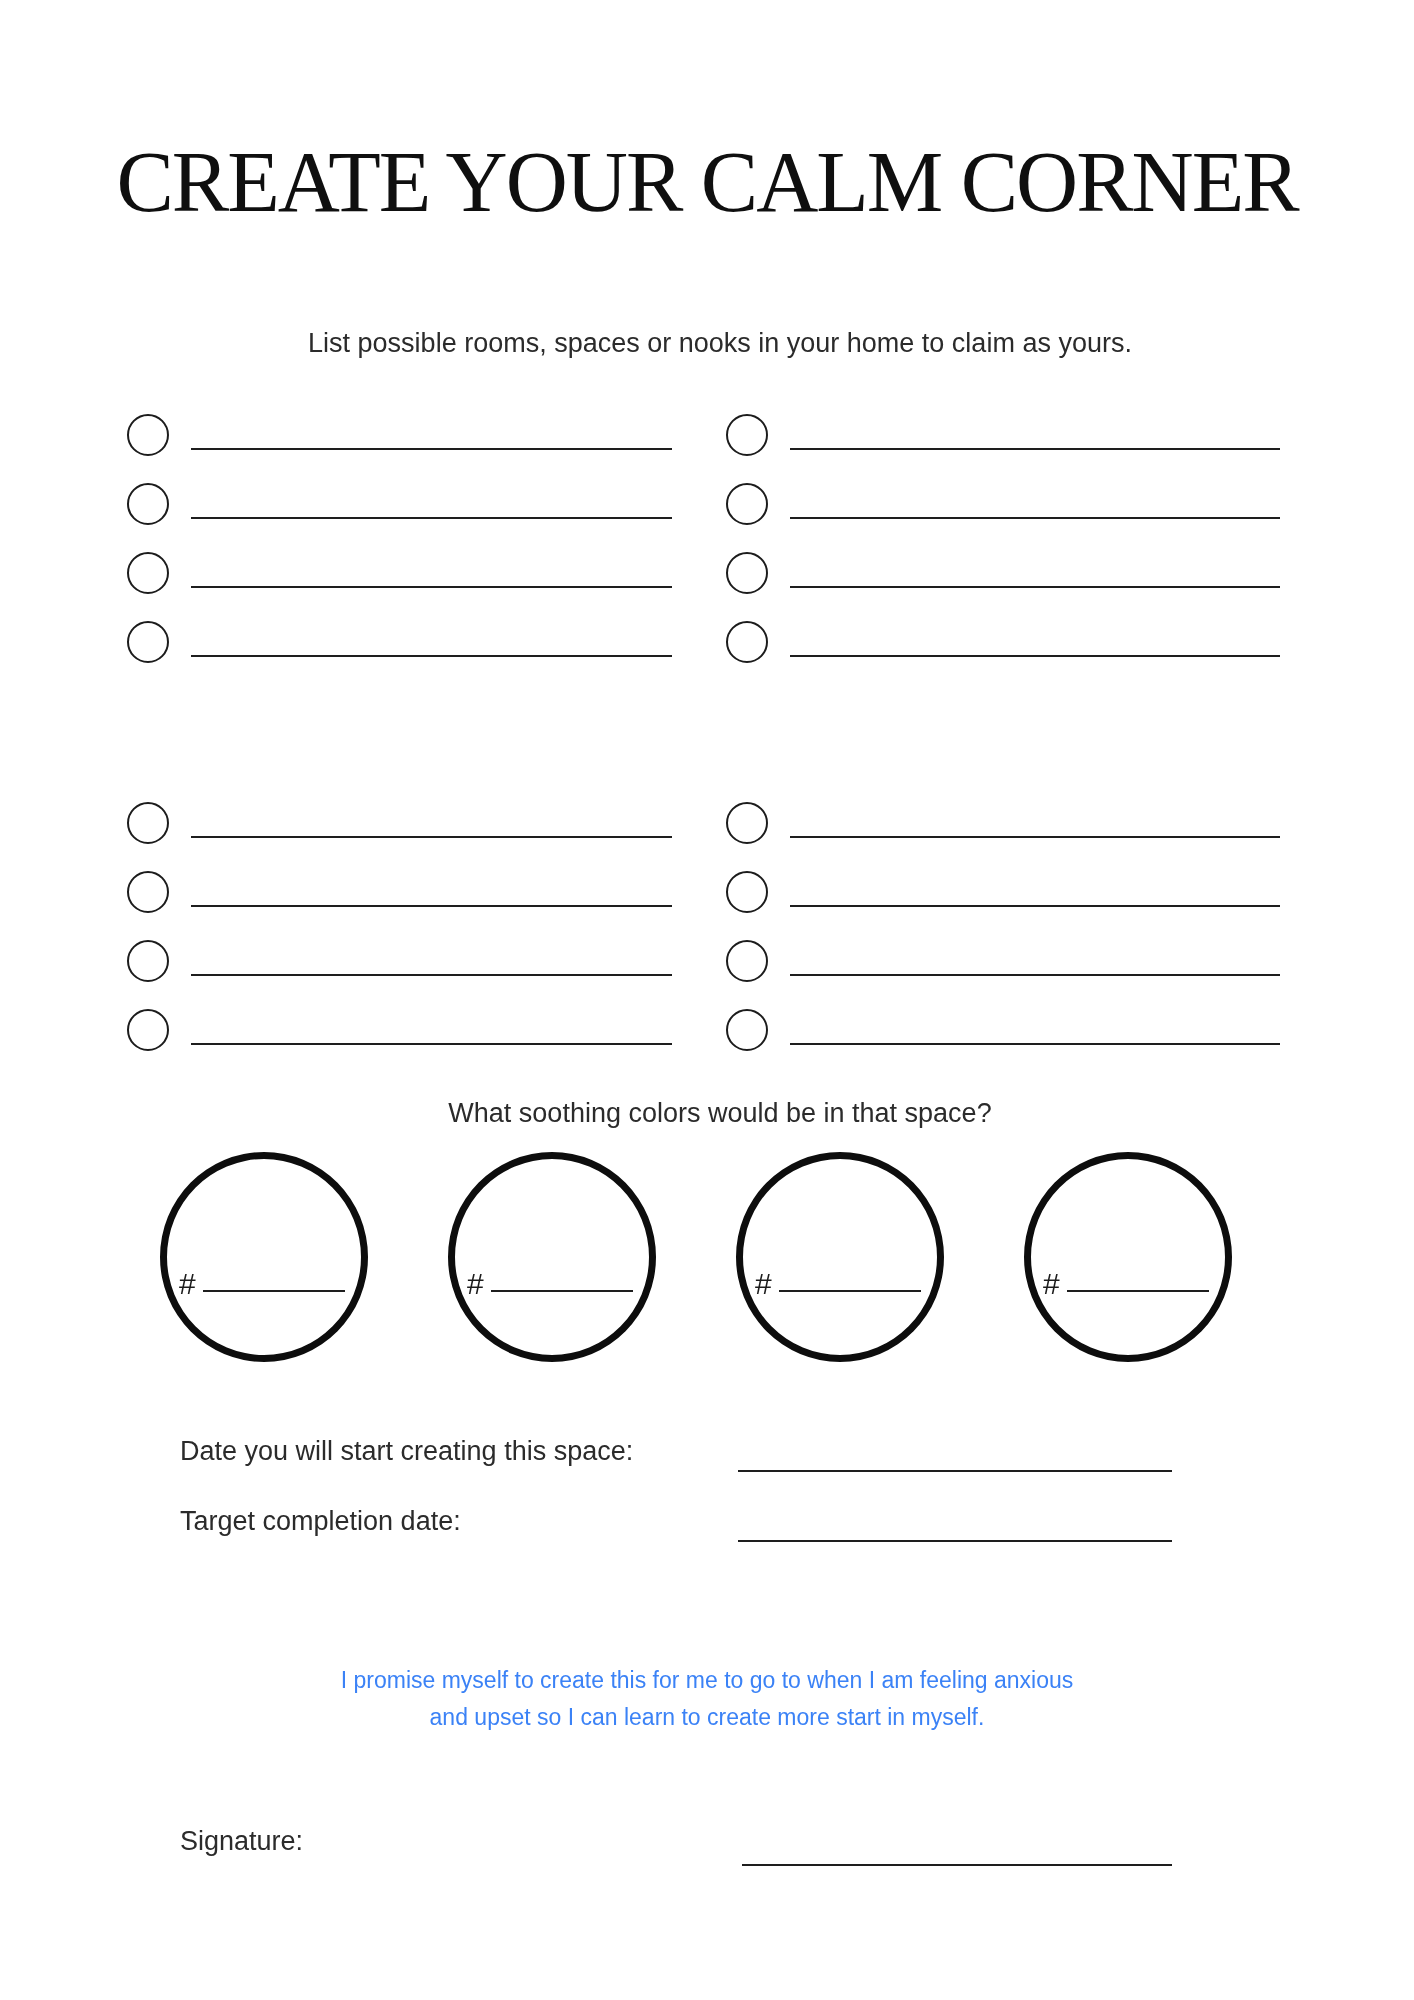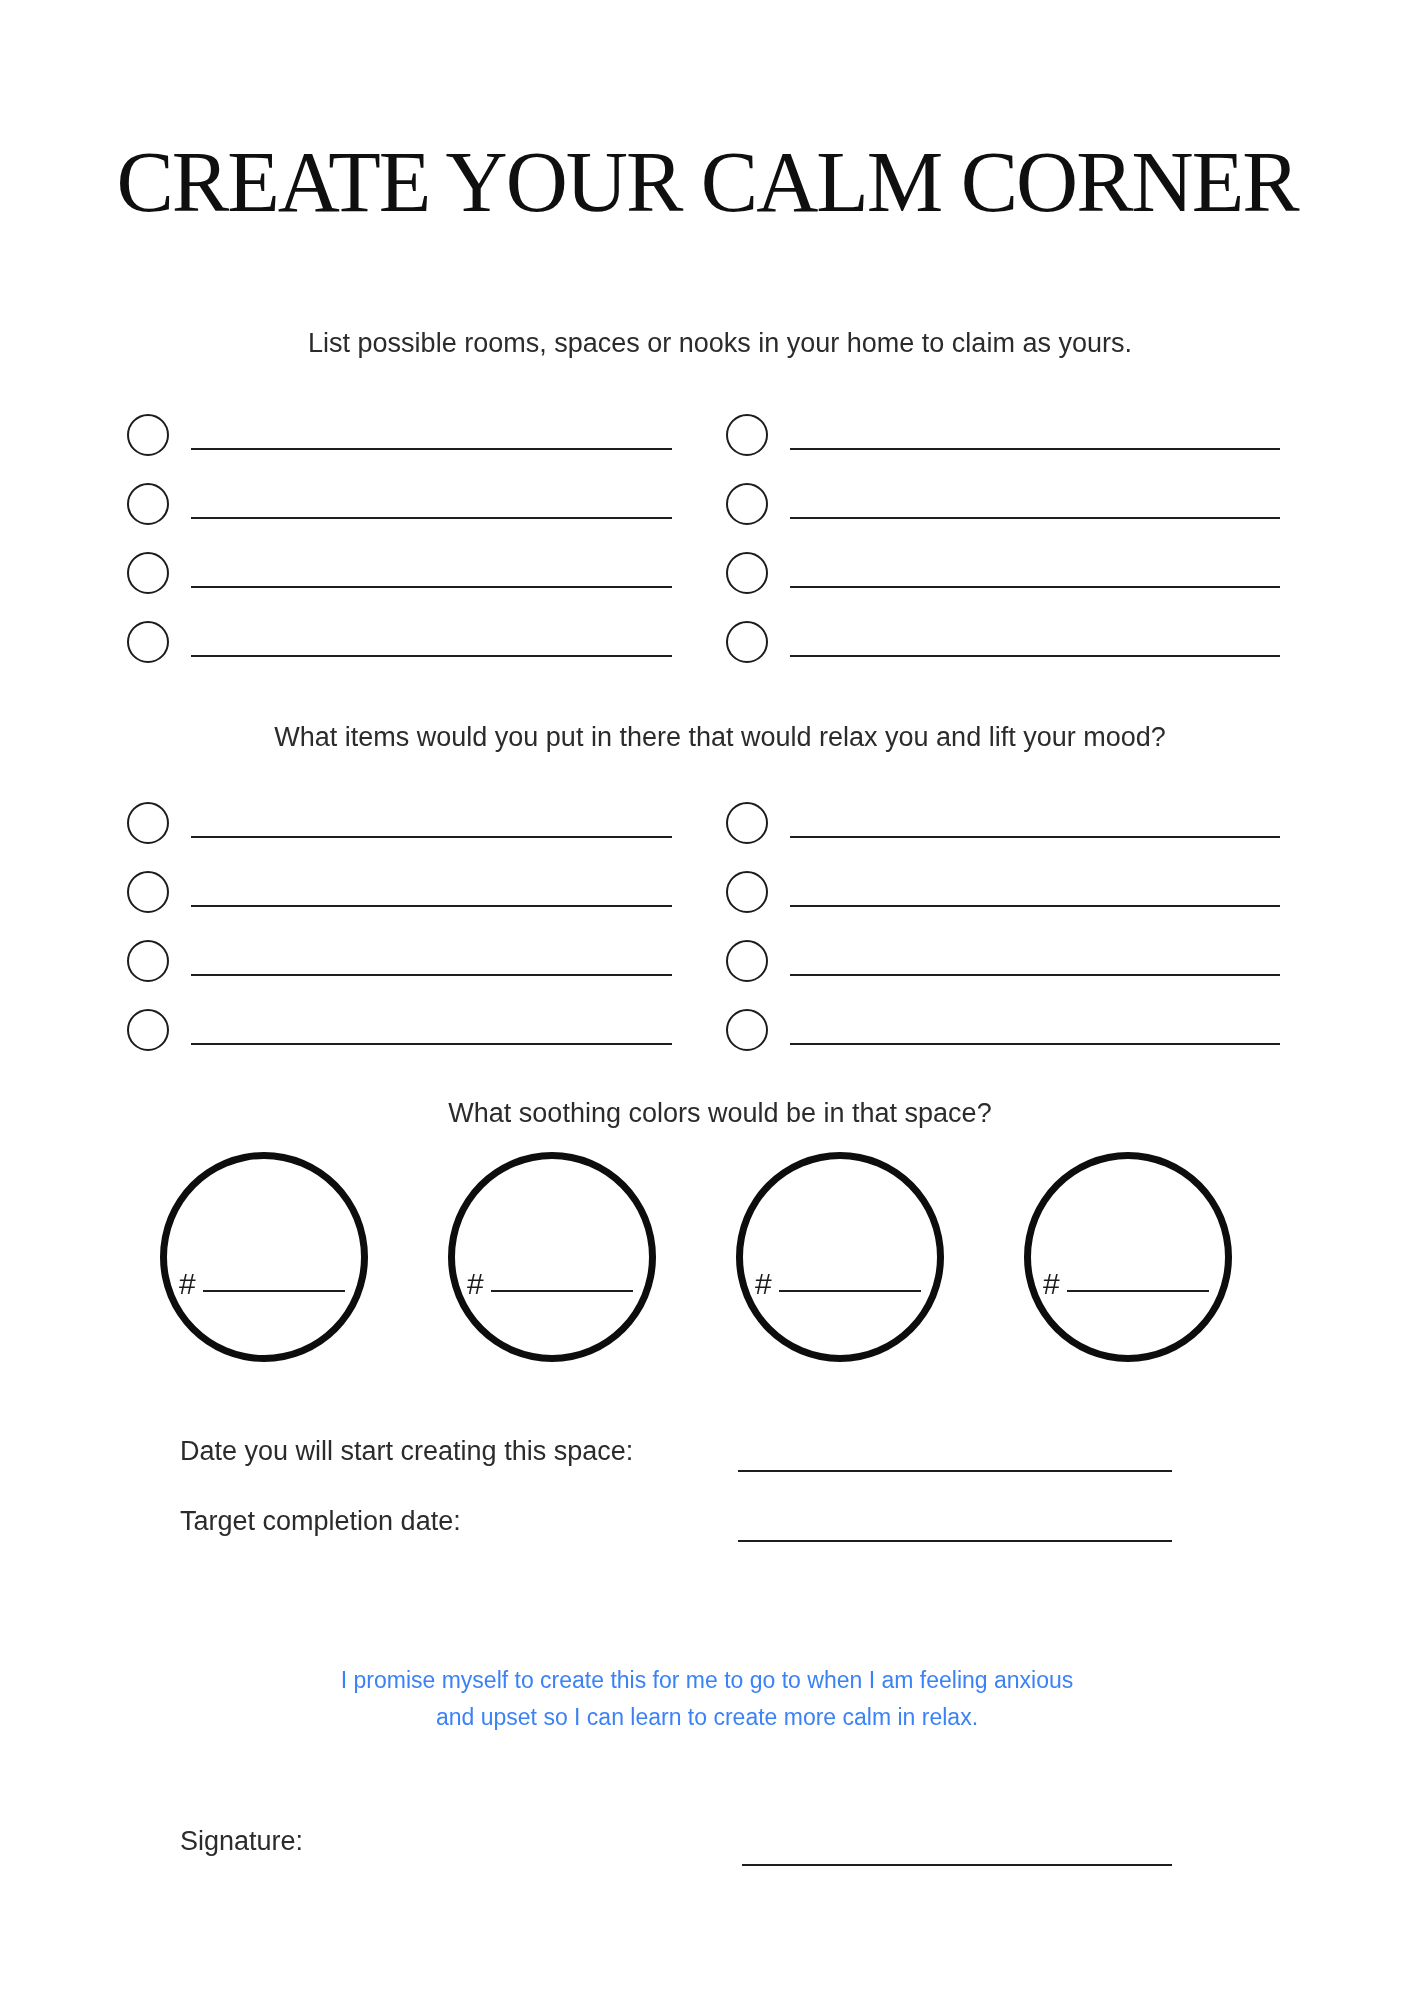--- a/index.html
+++ b/index.html
@@ -186,21 +186,20 @@
         <span class="bullet"></span>
         <span class="write-line"></span>
       </div>
 
       <div class="check-row">
         <span class="bullet"></span>
         <span class="write-line"></span>
       </div>
     </div>
 
-  <p class="prompt prompt-items">What items would you put in there that would relax you and lift your mood?</p>
 
   <div class="checklist checklist-items">
 
       <div class="check-row">
         <span class="bullet"></span>
         <span class="write-line"></span>
       </div>
 
       <div class="check-row">
         <span class="bullet"></span>
@@ -276,21 +275,21 @@
     <span class="field-line"></span>
   </div>
 
   <div class="field-row row-date-start">
     <span class="label">Date you will start creating this space:</span>
     <span class="field-line"></span>
   </div>
 
   <div class="promise">
     <div>I promise myself to create this for me to go to when I am feeling anxious</div>
-    <div>and upset so I can learn to create more calm in relax.</div>
+    <div>and upset so I can learn to create more start in myself.</div>
   </div>
 
   <div class="field-row row-signature">
     <span class="label">Signature:</span>
     <span class="field-line"></span>
   </div>
 
 </div>
 
 </body></html>

